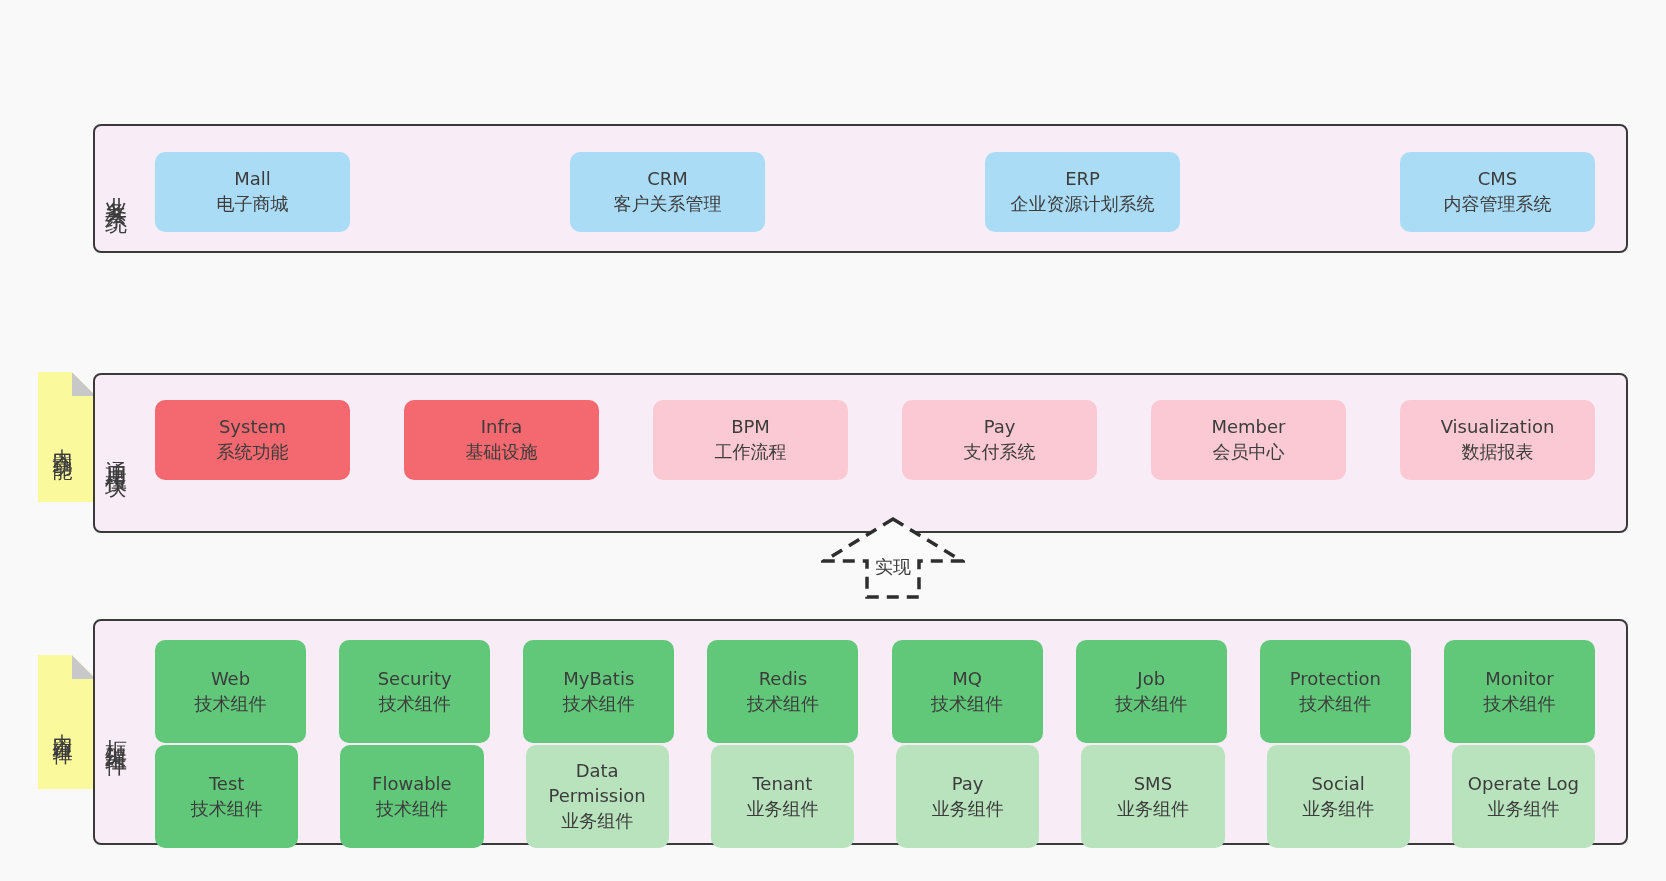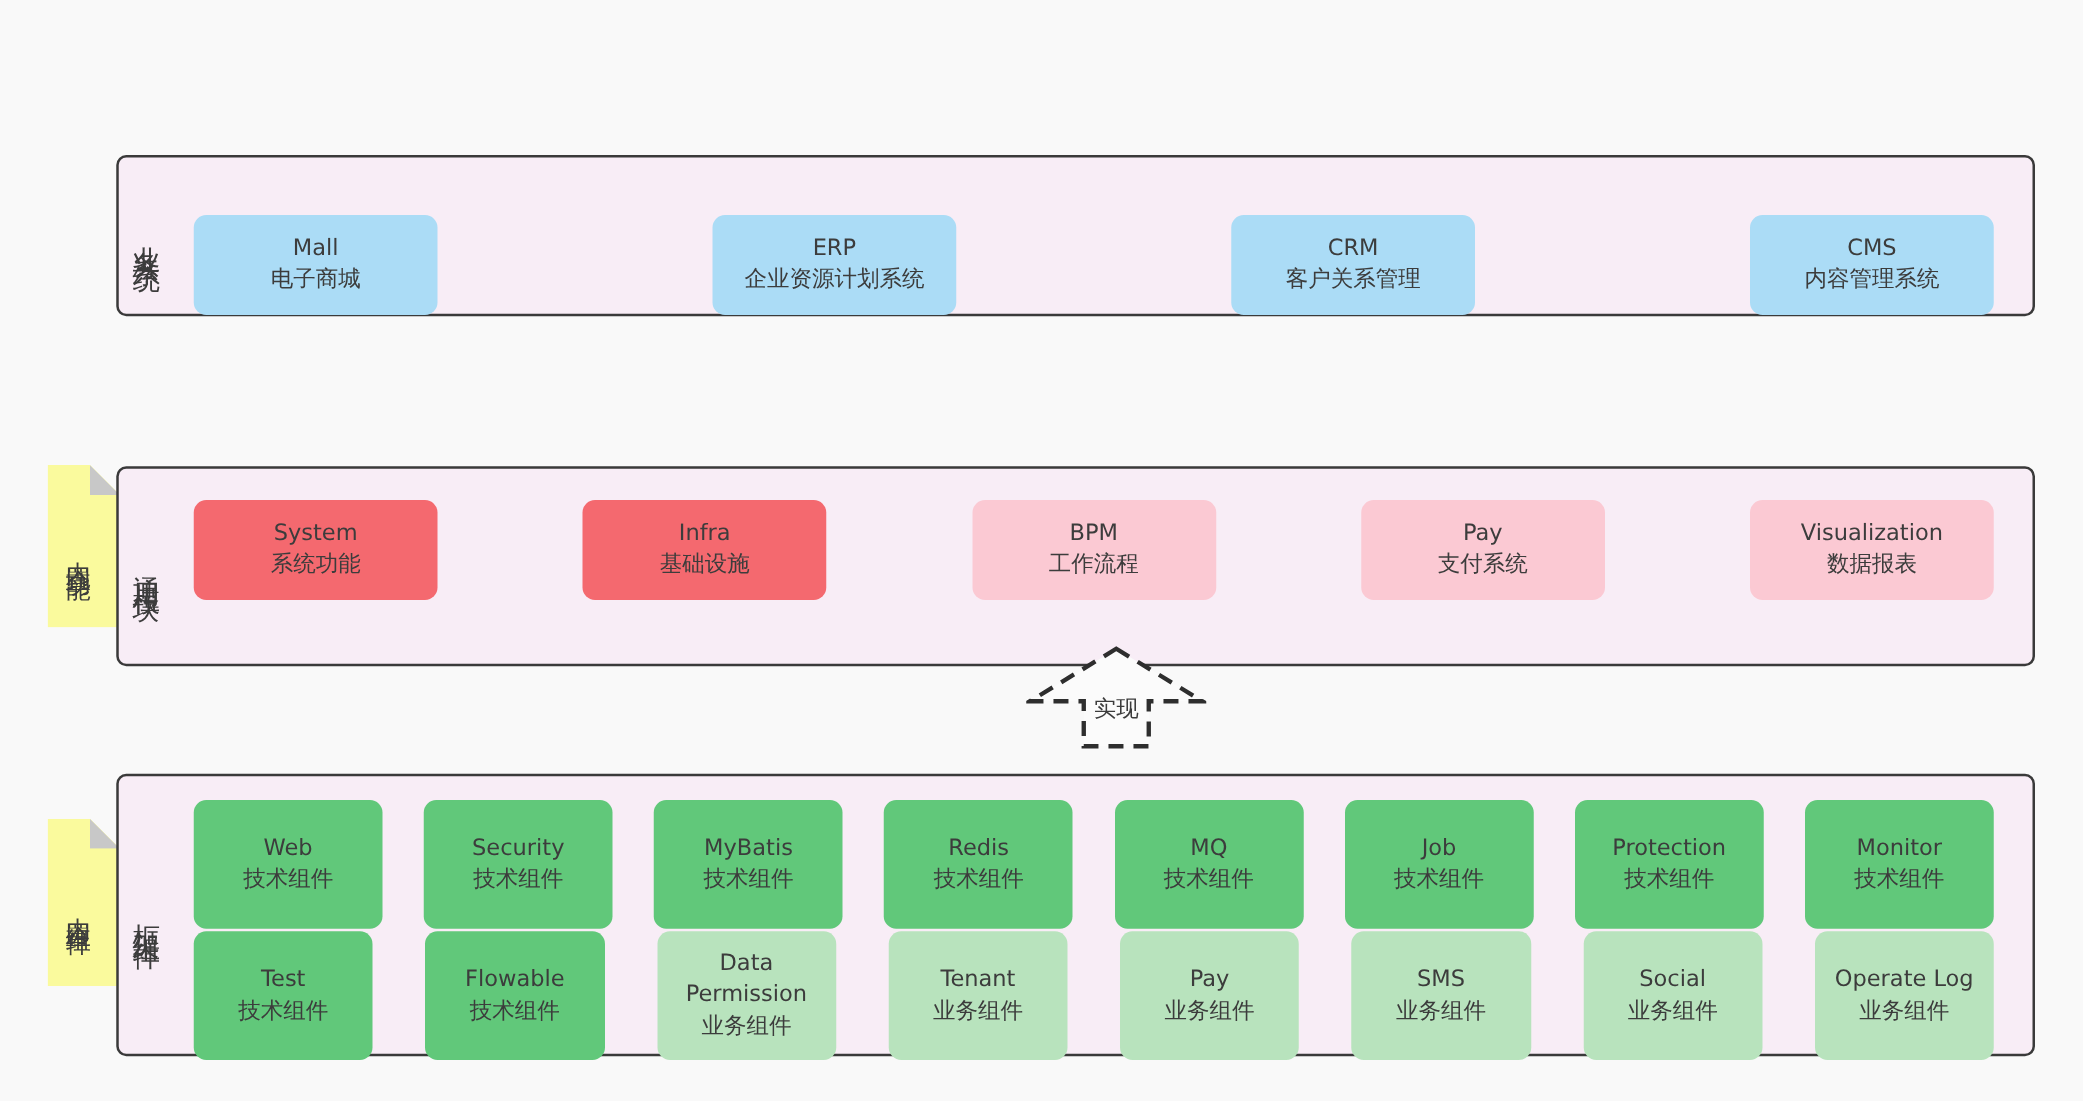--- a/index.html
+++ b/index.html
@@ -38,21 +38,21 @@
   #panel-business .row{top:26px;}
   #panel-modules .row{top:25px;}
   #panel-components .row.r1{top:19px;}
   #panel-components .row.r2{top:124px;gap:42px;}
   .box{
     height:80px; border-radius:10px;
     display:flex; flex-direction:column; justify-content:center; align-items:center;
     text-align:center; font-size:18px; line-height:1.38; padding:0 10px;
   }
   .w195{width:195px;} .w151{width:151px; height:103px;padding-left:10px;}
-  .blue{background:var(--c-blue);margin-top:20px;} .red{background:var(--c-red);}
+  .blue{background:var(--c-blue);} .red{background:var(--c-red);}
   .pink{background:var(--c-pink);} .gd{background:var(--c-green_dark);}
   .gl{background:var(--c-green_light);}
   .note{
     position:absolute; left:38px; width:58px; z-index:1;
     background:var(--c-note_yellow);
     clip-path:polygon(0 0, calc(100% - 24px) 0, 100% 24px, 100% 100%, 0 100%);
     display:flex; justify-content:center; align-items:center;
     padding-right:8px; padding-top:8px;
   }
   .note::after{
@@ -89,26 +89,26 @@
   </div>
 
   <section class="panel" id="panel-business">
     <div class="panel-label">业务系统</div>
     <div class="row">
       <div class="box blue w195">
         <span>Mall</span>
         <span>电子商城</span>
       </div>
       <div class="box blue w195">
+        <span>CRM</span>
+        <span>客户关系管理</span>
+      </div>
+      <div class="box blue w195">
         <span>ERP</span>
         <span>企业资源计划系统</span>
-      </div>
-      <div class="box blue w195">
-        <span>CRM</span>
-        <span>客户关系管理</span>
       </div>
       <div class="box blue w195">
         <span>CMS</span>
         <span>内容管理系统</span>
       </div>
     </div>
   </section>
 
 
   <section class="panel" id="panel-modules">
@@ -124,20 +124,24 @@
       </div>
       <div class="box pink w195">
         <span>BPM</span>
         <span>工作流程</span>
       </div>
       <div class="box pink w195">
         <span>Pay</span>
         <span>支付系统</span>
       </div>
       <div class="box pink w195">
+        <span>Member</span>
+        <span>会员中心</span>
+      </div>
+      <div class="box pink w195">
         <span>Visualization</span>
         <span>数据报表</span>
       </div>
     </div>
   </section>
 
   <div class="arrow" id="arrow-implement">
     <svg viewBox="0 0 144 84">
       <polygon points="72,3 141,45 98,45 98,81 46,81 46,45 3,45" fill="var(--c-arrow_fill)" stroke="var(--c-arrow_line)" stroke-width="3.5" stroke-dasharray="12 8"></polygon>
     </svg>

